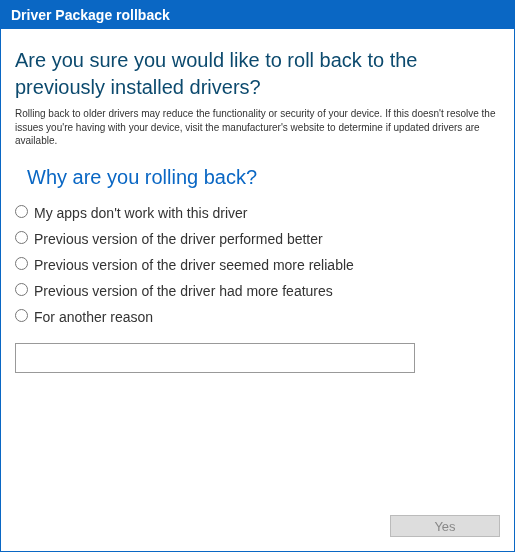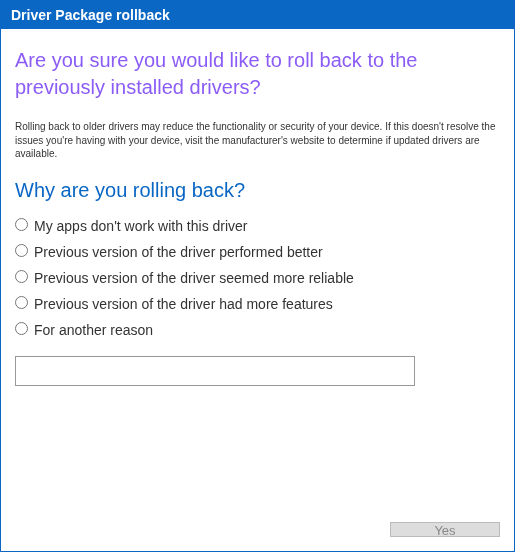--- a/index.html
+++ b/index.html
@@ -28,37 +28,38 @@
       font-size: 14px;
       font-weight: 700;
     }
     .content {
       padding: 18px 14px 14px 14px;
       flex: 1;
       display: flex;
       flex-direction: column;
     }
     .heading {
-      color: #8b5cf6;
+      color: #0c4a6e;
       font-size: 20px;
       font-weight: 400;
       line-height: 1.35;
-      margin-bottom: 19px;
+      margin-bottom: 6px;
     }
     .description {
       color: #333;
       font-size: 10px;
       line-height: 1.35;
       margin-bottom: 18px;
     }
     .subheading {
       color: #0a67c4;
       font-size: 20px;
       font-weight: 400;
       margin-bottom: 16px;
+      margin-left: 12px;
     }
     .radio-group {
       display: flex;
       flex-direction: column;
       gap: 10px;
       margin-bottom: 18px;
     }
     .radio-item {
       display: flex;
       gap: 6px;
@@ -85,21 +86,21 @@
     }
     .button-row {
       margin-top: auto;
       display: flex;
       justify-content: flex-end;
       gap: 10px;
       padding-top: 16px;
     }
     .btn {
       width: 110px;
-      height: 15px;
+      height: 22px;
       font-family: inherit;
       font-size: 13px;
       border: 1px solid #999;
       background: #e5e5e5;
       cursor: pointer;
     }
     .btn-yes {
       color: #888;
       background: #ddd;
       border-color: #bbb;

